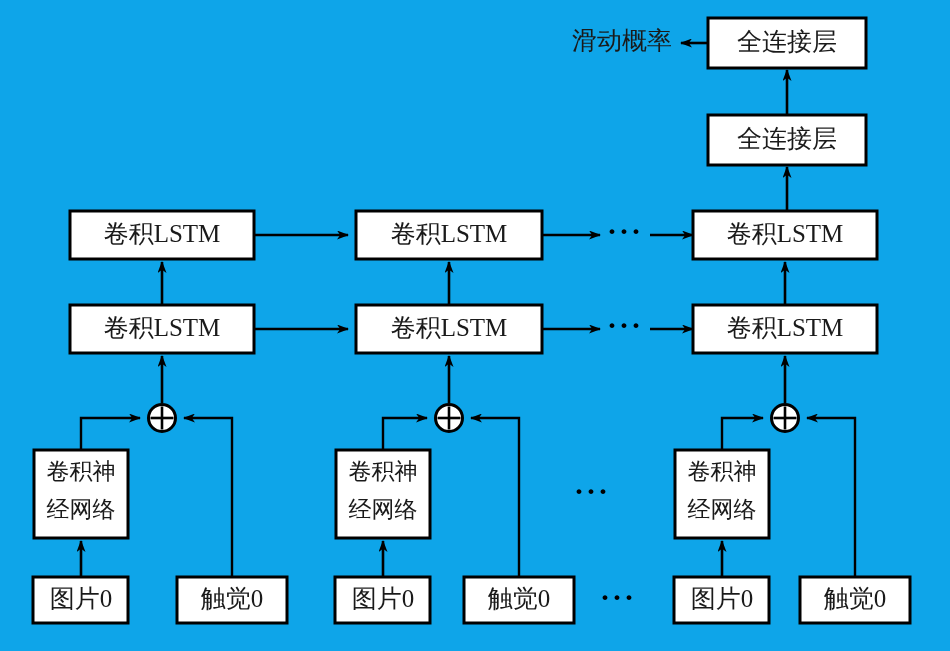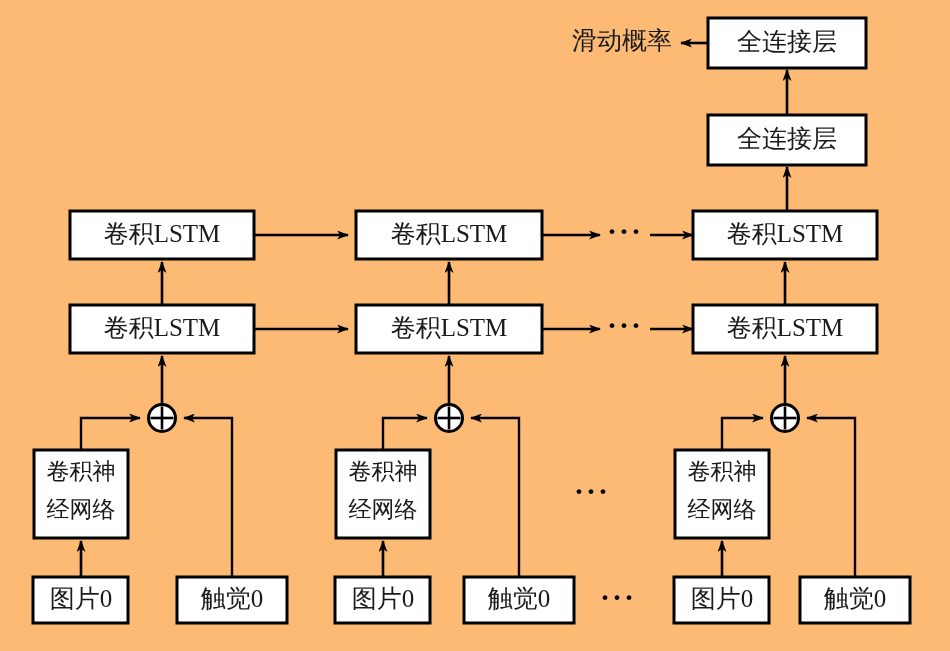--- a/index.html
+++ b/index.html
@@ -11,21 +11,21 @@
   body {
     width: 950px;
     height: 651px;
     font-family: "Liberation Serif", "DejaVu Serif", serif;
     overflow: hidden;
   }
   #diagram-root {
     position: relative;
     width: 950px;
     height: 651px;
-    background: #fdba74;
+    background: #0ea5e9;
   }
   svg#arch-svg {
     display: block;
     width: 950px;
     height: 651px;
   }
   .node-box {
     fill: #ffffff;
     stroke: #000000;
     stroke-width: 3;

